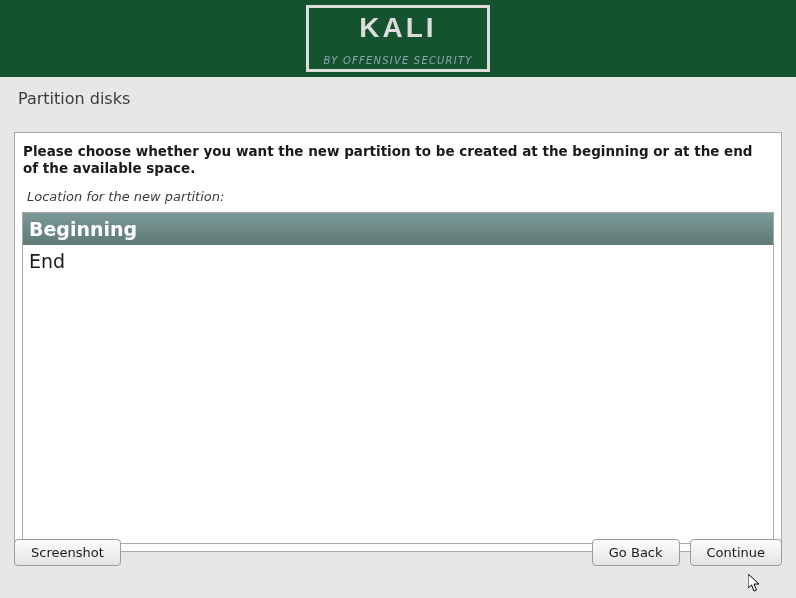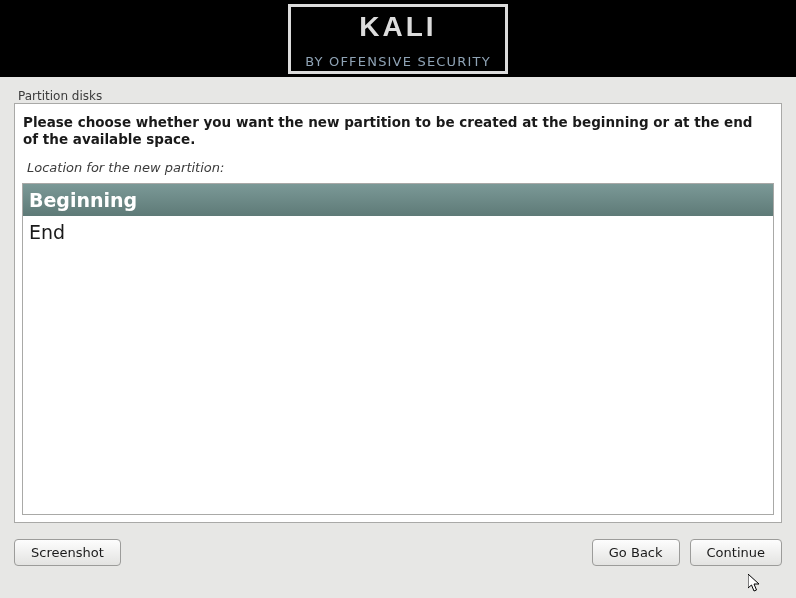--- a/index.html
+++ b/index.html
@@ -10,48 +10,49 @@
     body {
       width: 796px;
       height: 598px;
       font-family: "DejaVu Sans", Arial, sans-serif;
       background: #e7e7e5;
       overflow: hidden;
     }
     .header-banner {
       width: 100%;
       height: 77px;
-      background: #000000;
+      background: #14532d;
       display: flex;
       align-items: center;
       justify-content: center;
     }
     .kali-logo {
       border: 3px solid #dcdcdc;
       padding: 6px 14px 3px 14px;
       text-align: center;
       line-height: 1;
     }
     .kali-logo-text {
       color: #dcdcdc;
       font-size: 28px;
       font-weight: bold;
       letter-spacing: 3px;
       font-family: Arial, sans-serif;
     }
     .kali-logo-sub {
       color: #8fa3b5;
-      font-size: 13px;
+      font-size: 10px;
       letter-spacing: 1.2px;
       margin-top: 14px;
+      font-style: italic;
     }
     .page-title {
-      font-size: 12px;
+      font-size: 16px;
       color: #3b3b3b;
-      padding: 12px 18px 0 18px;
+      padding: 12px 18px 24px 18px;
     }
     .content-box {
       margin: 0 14px;
       border: 1px solid #a9a9a7;
       background: #ffffff;
       height: 420px;
       padding: 10px 0 0 0;
       display: flex;
       flex-direction: column;
     }

